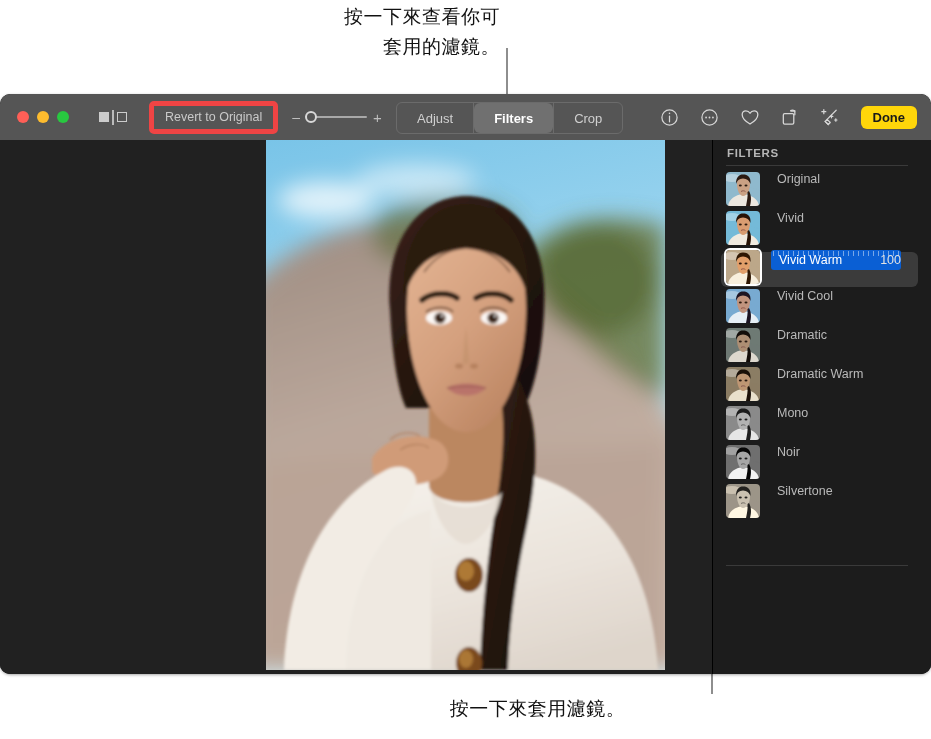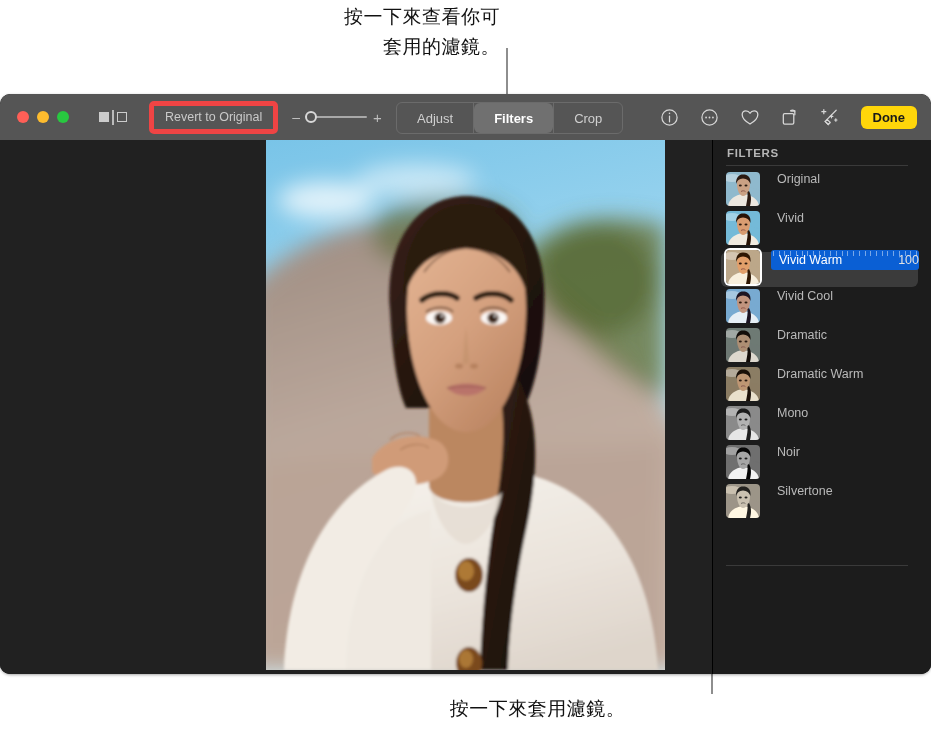--- a/index.html
+++ b/index.html
@@ -328,21 +328,21 @@
     top: 2px;
     width: 197px;
     height: 35px;
     background: #3b3b3b;
     border-radius: 6px;
   }
   .filter-row.selected .thumb,
   .filter-row.selected .value-slider { position: relative; z-index: 2; }
   .value-slider {
     margin-left: 11px;
-    width: 148px;
+    width: 130px;
     height: 20px;
     background: #0a5fd4;
     border-radius: 3px;
     position: relative;
     overflow: hidden;
     display: flex;
     align-items: center;
   }
   .value-slider .ticks {
     position: absolute;

